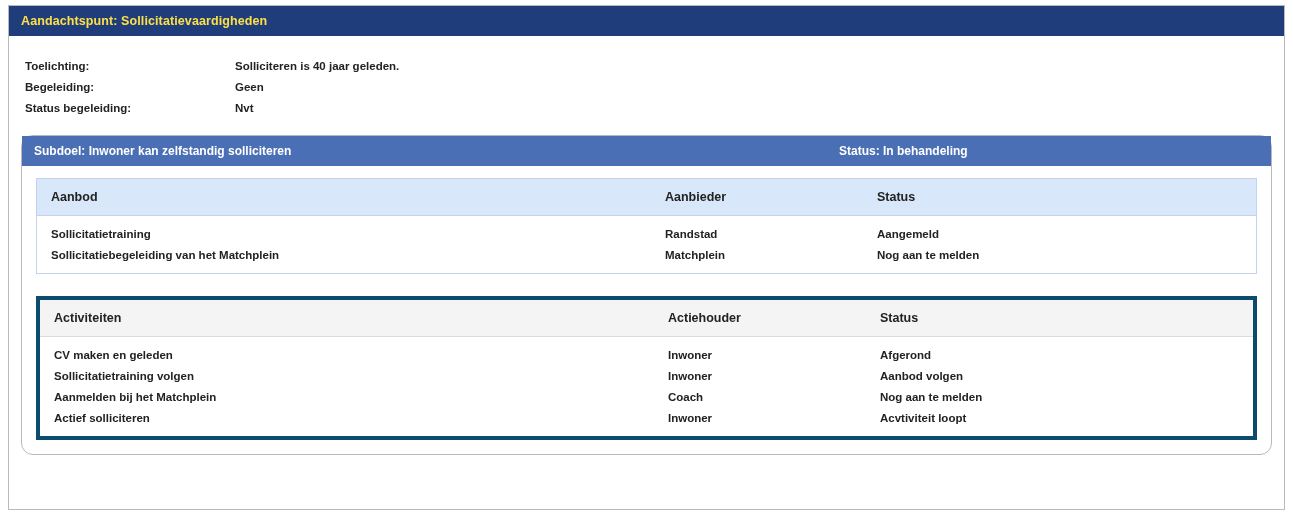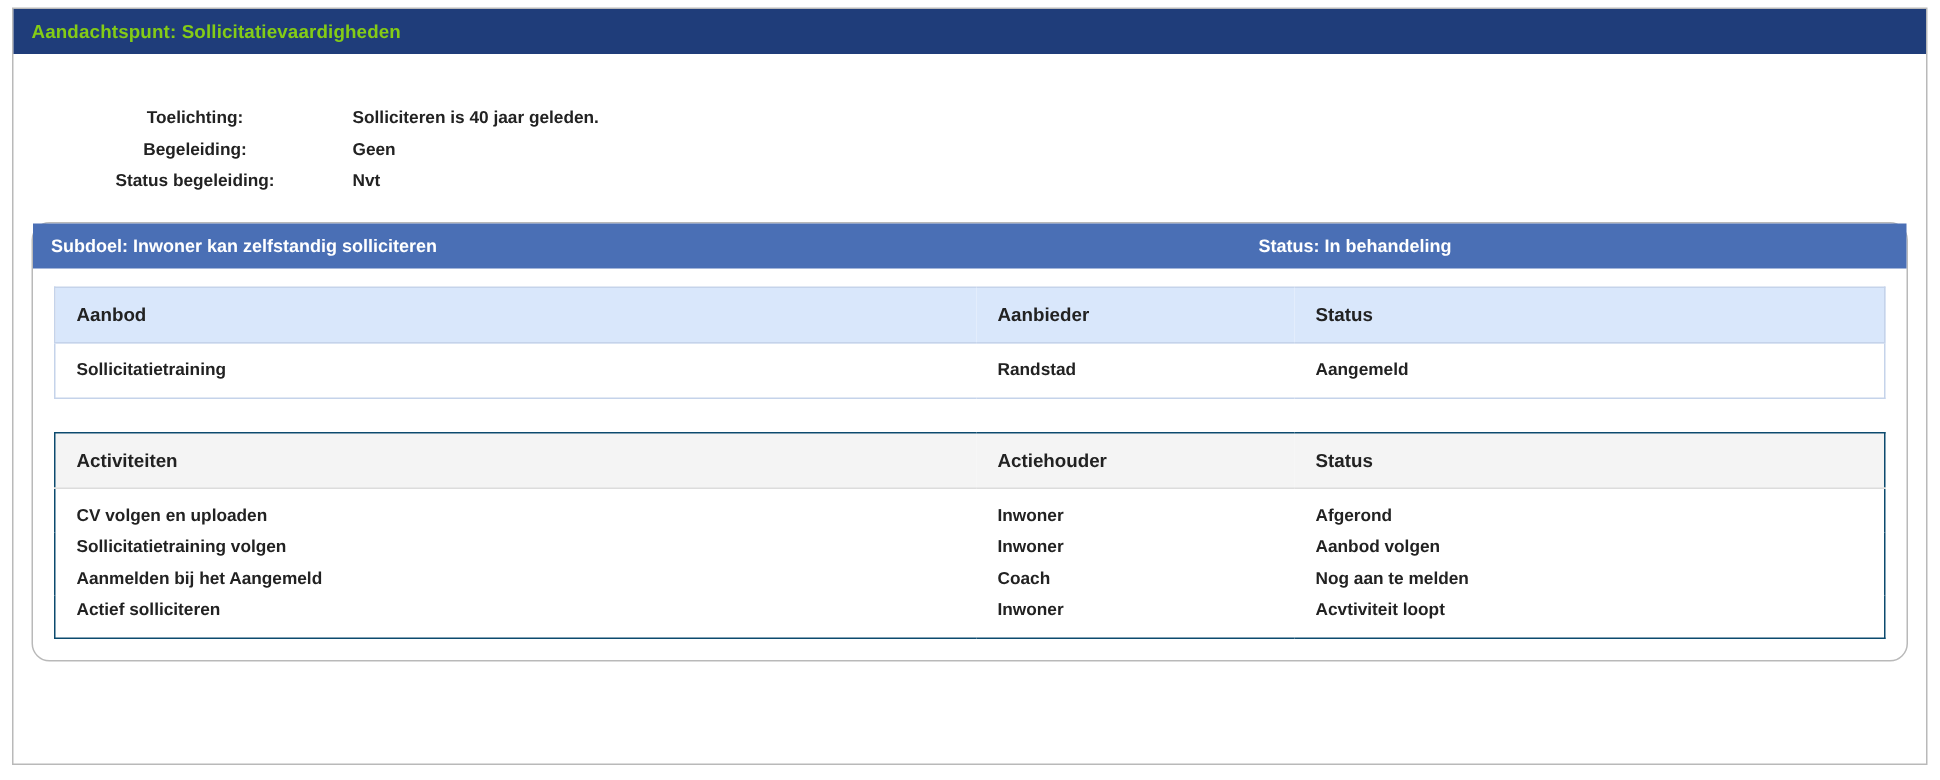--- a/index.html
+++ b/index.html
@@ -23,40 +23,39 @@
     width: 1277px;
     height: 505px;
     border: 1px solid #b9b9b9;
     background: #ffffff;
     box-sizing: border-box;
   }
 
   .panel-header {
     height: 30px;
     background: #1f3d7a;
-    color: #84cc16;
+    color: #fde047;
     display: flex;
     align-items: center;
     padding: 0 12px;
     box-sizing: border-box;
   }
   .panel-header .title {
     font-size: 12.5px;
     font-weight: bold;
     letter-spacing: 0.1px;
   }
 
   .panel-body {
     padding: 12px 12px 0 12px;
     box-sizing: border-box;
   }
 
   .meta {
-    margin: 21px 0 0 4px;
-    text-align: center;
+    margin: 8px 0 0 4px;
   }
   .meta-row {
     display: flex;
     align-items: flex-start;
     height: 21px;
     line-height: 21px;
   }
   .meta-label {
     width: 210px;
     font-weight: bold;
@@ -101,21 +100,21 @@
   }
 
   .tbl {
     width: 100%;
     border-collapse: collapse;
     border: 1px solid #c5d3ea;
     table-layout: fixed;
     background: #ffffff;
   }
   .tbl.activities {
-    border: 1px solid #0c4a6e;
+    border: 4px solid #0c4a6e;
   }
   .tbl th {
     text-align: left;
     font-weight: bold;
     font-size: 12.5px;
     color: #222222;
     padding: 11px 0 11px 14px;
     background: #d9e7fb;
     border-bottom: 1px solid #c5d3ea;
     margin-left: 36px;
@@ -184,46 +183,51 @@
               <th class="col-prov">Aanbieder</th>
               <th class="col-status">Status</th>
             </tr>
           </thead>
           <tbody>
             <tr>
               <td>Sollicitatietraining</td>
               <td>Randstad</td>
               <td>Aangemeld</td>
             </tr>
+            <tr>
+              <td>Sollicitatiebegeleiding van het Matchplein</td>
+              <td>Matchplein</td>
+              <td>Nog aan te melden</td>
+            </tr>
           </tbody>
         </table>
 
         <div class="table-gap"></div>
 
         <table class="tbl activities">
           <thead>
             <tr>
               <th class="col-name">Activiteiten</th>
               <th class="col-prov">Actiehouder</th>
               <th class="col-status">Status</th>
             </tr>
           </thead>
           <tbody>
             <tr>
-              <td>CV volgen en uploaden</td>
+              <td>CV maken en geleden</td>
               <td>Inwoner</td>
               <td>Afgerond</td>
             </tr>
             <tr>
               <td>Sollicitatietraining volgen</td>
               <td>Inwoner</td>
               <td>Aanbod volgen</td>
             </tr>
             <tr>
-              <td>Aanmelden bij het Aangemeld</td>
+              <td>Aanmelden bij het Matchplein</td>
               <td>Coach</td>
               <td>Nog aan te melden</td>
             </tr>
             <tr>
               <td>Actief solliciteren</td>
               <td>Inwoner</td>
               <td>Acvtiviteit loopt</td>
             </tr>
           </tbody>
         </table>

